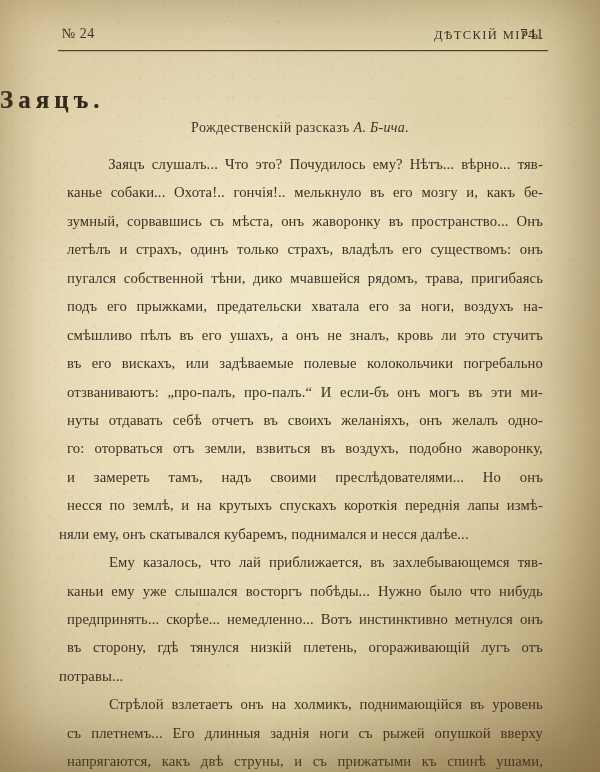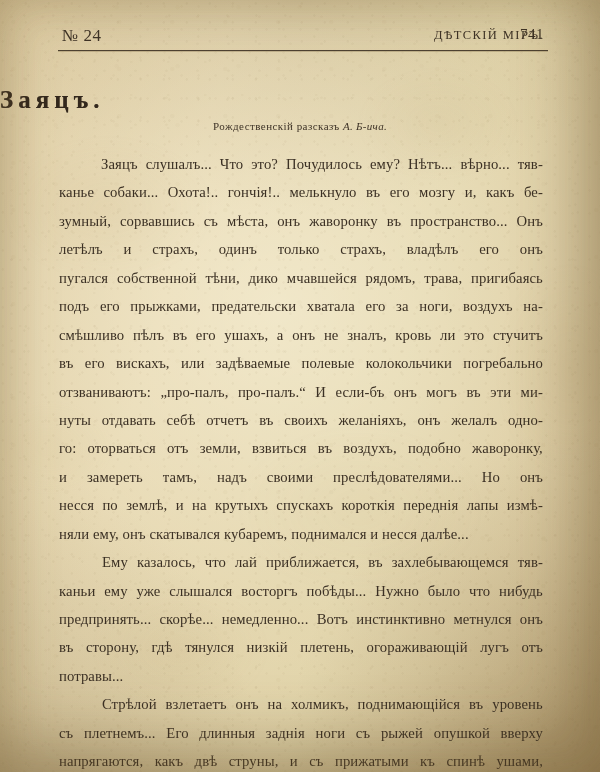--- a/index.html
+++ b/index.html
@@ -66,21 +66,21 @@
     position: absolute;
     left: 62px;
     right: 56px;
     top: 26px;
     height: 20px;
   }
   .runhead-issue {
     position: absolute;
     left: 0;
     top: 0;
-    font-size: 17px;
+    font-size: 14px;
     letter-spacing: 0.5px;
     color: #3d3226;
   }
   .runhead-title {
     position: absolute;
     left: 0;
     right: 0;
     top: 2px;
     text-align: right;
     font-size: 12.5px;
@@ -116,21 +116,21 @@
     letter-spacing: 5px;
     color: #33281d;
     text-shadow: 0 0 0.6px rgba(51,40,29,0.5);
   }
   .story-subtitle {
     position: absolute;
     left: 0;
     right: 0;
     top: 120px;
     text-align: center;
-    font-size: 11px;
+    font-size: 14px;
     letter-spacing: 0.45px;
     color: #3e3327;
   }
   .story-subtitle .author {
     font-style: italic;
     letter-spacing: 0.3px;
   }
 
   
   .body {
@@ -145,20 +145,21 @@
     font-size: 14.7px;
     line-height: 28.45px;
     white-space: nowrap;
     color: #3b3024;
     letter-spacing: 0.1px;
   }
   
   .line.j {
     display: flex;
     justify-content: space-between;
+    margin-left: 8px;
   }
   .line.j > span { white-space: pre; }
   .line.last { display: block; }
   .indent { display: inline-block; width: 34px; }
 
   .watermark-edge {
     position: absolute;
     inset: 0;
     z-index: 5;
     pointer-events: none;
@@ -228,20 +229,21 @@
         </div>
         <div class="line j">
           <span>летѣлъ</span>
           <span>и</span>
           <span>страхъ,</span>
           <span>одинъ</span>
           <span>только</span>
           <span>страхъ,</span>
           <span>владѣлъ</span>
           <span>его</span>
+          <span>существомъ:</span>
           <span>онъ</span>
         </div>
         <div class="line j">
           <span>пугался</span>
           <span>собственной</span>
           <span>тѣни,</span>
           <span>дико</span>
           <span>мчавшейся</span>
           <span>рядомъ,</span>
           <span>трава,</span>

